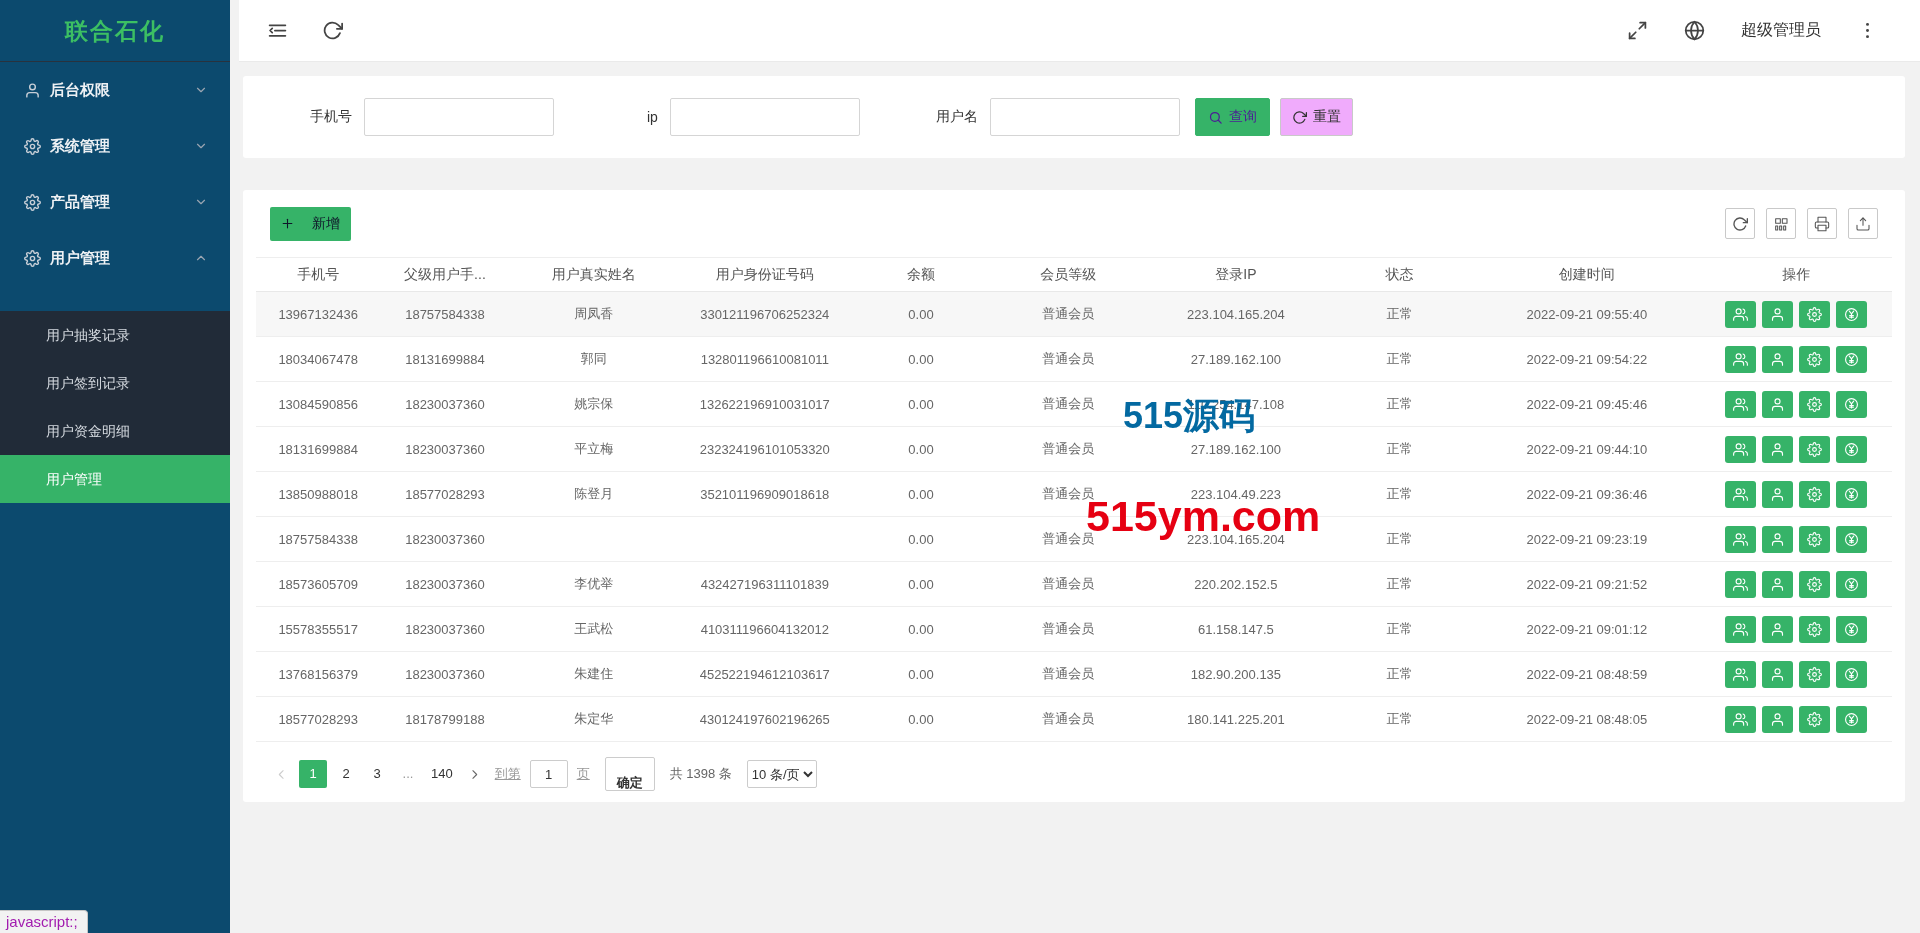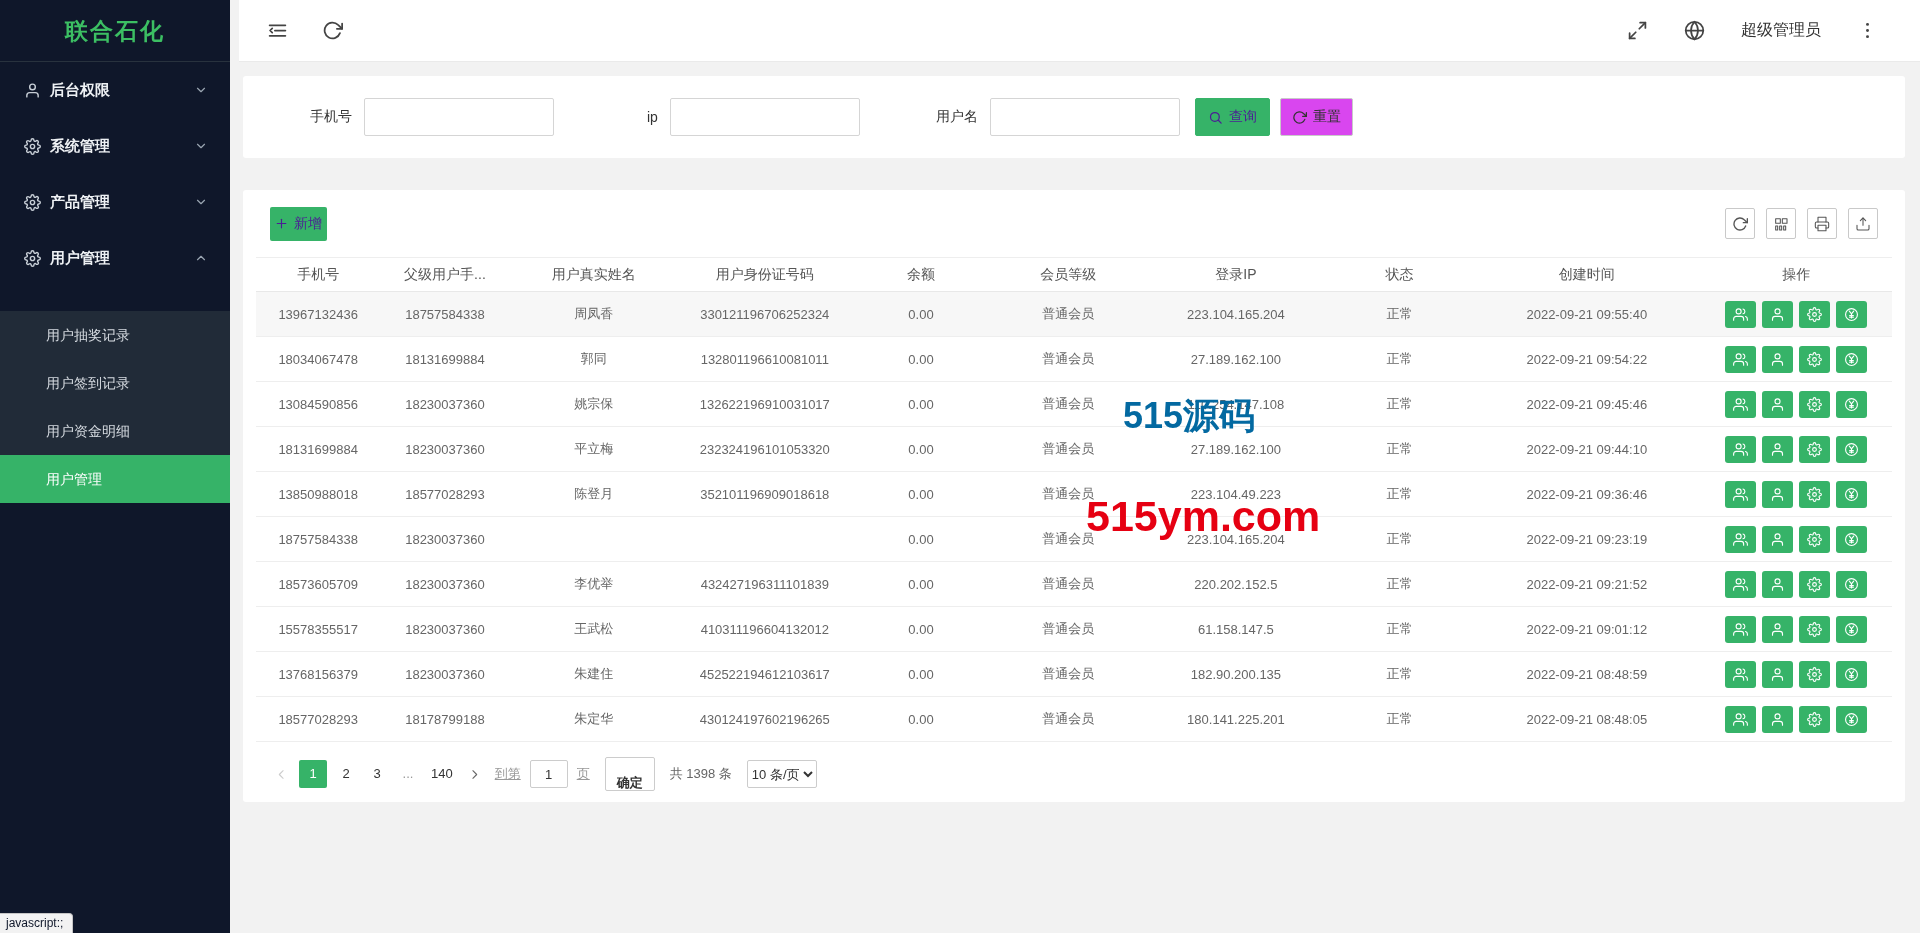--- a/index.html
+++ b/index.html
@@ -3,21 +3,21 @@
 <meta charset="utf-8">
 <style>
   * { box-sizing: border-box; margin: 0; padding: 0; }
   html,body { width:1920px; height:933px; }
   body { font-family: "Liberation Sans", "DejaVu Sans", sans-serif; background:#f2f2f2; overflow:hidden; }
   #app { position:relative; width:1920px; height:933px; background:#f2f2f2; overflow:hidden; }
 
   svg.ic { display:block; fill:none; stroke:currentColor; stroke-width:2; stroke-linecap:round; stroke-linejoin:round; }
 
   
-  .sidebar { position:absolute; left:0; top:0; width:230px; height:100%; background:#0f172a; z-index:5; }
+  .sidebar { position:absolute; left:0; top:0; width:230px; height:100%; background:#0c4a6e; z-index:5; }
   .logo { height:62px; line-height:62px; text-align:center; color:#3cbf63; font-size:23px; font-weight:bold; letter-spacing:2px; border-bottom:1px solid #28323e; }
   .menu-item { height:56px; display:flex; align-items:center; padding:0 22px 0 24px; color:#eef1f4; font-size:15px; cursor:pointer;font-weight:bold; }
   .menu-item .mi-icon { width:17px; height:17px; margin-right:9px; color:#c8cfd7; }
   .menu-item .mi-chev { margin-left:auto; width:14px; height:14px; color:#9aa5b1; }
   .submenu { background:#212b38;margin-top:25px; }
   .submenu-item { height:48px; line-height:48px; padding-left:46px; color:#d5dae0; font-size:14px; cursor:pointer; }
   .submenu-item.active { background:#36b368; color:#fff; }
 
   
   .main { position:absolute; left:230px; top:0; right:0; bottom:0; }
@@ -30,25 +30,25 @@
 
   .search-card { position:absolute; left:13px; right:15px; top:76px; height:82px; background:#fff; border-radius:3px; display:flex; align-items:center; padding-left:67px; z-index:1; }
   .sfield { display:flex; align-items:center; }
   .sfield + .sfield { margin-left:93px; }
   .sfield.third { margin-left:76px; }
   .sfield-label { font-size:14px; color:#333; margin-right:12px; white-space:nowrap; }
   .sfield input { width:190px; height:38px; border:1px solid #d5d5d5; border-radius:2px; padding:0 10px; font-size:14px; color:#333; outline:none; }
   .btn { height:38px; display:inline-flex; align-items:center; gap:6px; font-size:14px; border-radius:2px; cursor:pointer; }
   .btn .bic { width:15px; height:15px; }
   .btn-green { margin-left:15px; padding:0 12px; background:#36b368; border:1px solid #36b368; color:#4c1d95; }
-  .btn-plain { margin-left:10px; padding:0 11px; background:#d946ef; border:1px solid #c9c9c9; color:#333; }
+  .btn-plain { margin-left:10px; padding:0 11px; background:#f0abfc; border:1px solid #c9c9c9; color:#333; }
 
   .table-card { position:absolute; left:13px; right:15px; top:190px; height:612px; background:#fff; border-radius:3px; z-index:1; }
   .card-head { height:67px; display:flex; align-items:center; padding:0 27px; }
-  .add-btn { height:34px; display:inline-flex; align-items:center; gap:6px; padding:0 5px; background:#36b368; border:none; border-radius:2px; color:#4c1d95; font-size:14px; cursor:pointer; }
+  .add-btn { height:34px; display:inline-flex; align-items:center; gap:18px; padding:0 11px; background:#36b368; border:none; border-radius:2px; color:#0f172a; font-size:14px; cursor:pointer; }
   .add-btn .bic { width:13px; height:13px; }
   .tool-btns { margin-left:auto; display:flex; gap:11px; }
   .tool-btn { width:30px; height:31px; background:#fff; border:1px solid #c9c9c9; border-radius:2px; color:#555; display:flex; align-items:center; justify-content:center; cursor:pointer; }
   .tool-btn svg { width:16px; height:16px; }
 
   table.grid { width:calc(100% - 26px); margin:0 13px; border-collapse:collapse; table-layout:fixed; }
   .grid thead th { height:34px; font-weight:400; font-size:14px; color:#555; text-align:center; border-top:1px solid #eee; border-bottom:1px solid #e8e8e8; overflow:hidden; white-space:nowrap; }
   .grid tbody td { height:45px; font-size:13px; color:#666; text-align:center; border-bottom:1px solid #eee; overflow:hidden; white-space:nowrap; }
   .grid tbody tr:first-child { background:#f7f7f7; }
   .acts { display:flex; align-items:center; justify-content:center; gap:6px; }
@@ -64,21 +64,21 @@
   .page-box.dots { cursor:default; color:#999; }
   .pg-text { color:#999; margin:0 2px;text-decoration:underline; }
   .goto-input { width:38px; height:28px; border:1px solid #ccc; border-radius:2px; text-align:center; font-size:13px; color:#333; outline:none; }
   .confirm-btn { height:28px; padding:16px 11px; margin-left:6px; background:#fff; border:1px solid #ccc; border-radius:2px; font-size:13px; font-weight:bold; color:#333; cursor:pointer; }
   .total-text { margin-left:8px; color:#666; }
   .per-page { height:28px; margin-left:8px; border:1px solid #ccc; border-radius:2px; font-size:13px; color:#333; background:#fff; outline:none; }
 
   .watermark-1 { position:absolute; left:893px; top:392px; color:#0369a1; font-size:36px; font-weight:bold; z-index:9; pointer-events:none; }
   .watermark-2 { position:absolute; left:856px; top:492px; color:#e60012; font-size:43px; font-weight:bold; z-index:9; pointer-events:none; }
 
-  .statusbar { position:absolute; left:0; bottom:0; background:#f2f2f2; border:1px solid #c5c5c5; border-left:none; border-bottom:none; border-radius:0 4px 0 0; font-size:12px; color:#0f172a; padding:2px 9px 3px 6px; z-index:40; }
+  .statusbar { position:absolute; left:0; bottom:0; background:#f2f2f2; border:1px solid #c5c5c5; border-left:none; border-bottom:none; border-radius:0 4px 0 0; font-size:15px; color:#a21caf; padding:2px 9px 3px 6px; z-index:40; }
 </style>
 </head>
 <body>
 
 <div id="app">
 
   <aside class="sidebar">
     <div class="logo">联合石化</div>
     <nav id="sidebar-menu">
         <div class="menu-item">

